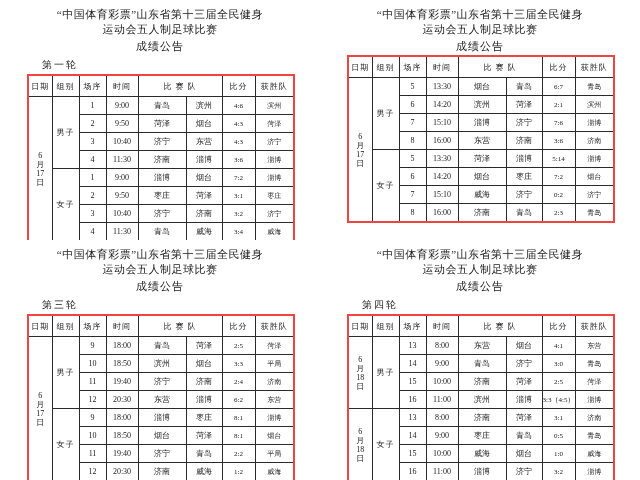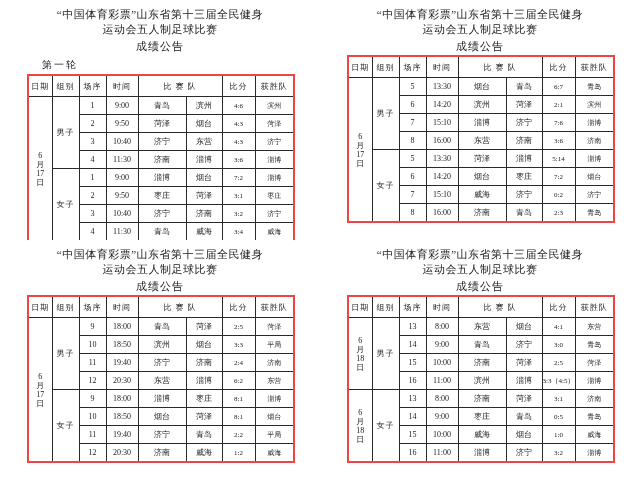--- a/index.html
+++ b/index.html
@@ -271,20 +271,21 @@
           <td class="c-winner">青岛</td>
         </tr>
       </tbody>
   </table>
 </section>
 
 <section class="sheet">
   <div class="title-line">“中国体育彩票”山东省第十三届全民健身</div>
   <div class="title-line">运动会五人制足球比赛</div>
   <div class="title-line title-line-3">成绩公告</div>
+  <div class="round-label">第三轮</div>
   <table class="results">
     <colgroup>
       <col class="col-date">
         <col class="col-group">
         <col class="col-seq">
         <col class="col-time">
       <col class="col-team1">
         <col class="col-team2">
         <col class="col-score">
         <col class="col-winner">
@@ -372,20 +373,21 @@
           <td class="c-winner">威海</td>
         </tr>
       </tbody>
   </table>
 </section>
 
 <section class="sheet">
   <div class="title-line">“中国体育彩票”山东省第十三届全民健身</div>
   <div class="title-line">运动会五人制足球比赛</div>
   <div class="title-line title-line-3">成绩公告</div>
+  <div class="round-label">第四轮</div>
   <table class="results">
     <colgroup>
       <col class="col-date">
         <col class="col-group">
         <col class="col-seq">
         <col class="col-time">
       <col class="col-team1">
         <col class="col-team2">
         <col class="col-score">
         <col class="col-winner">

